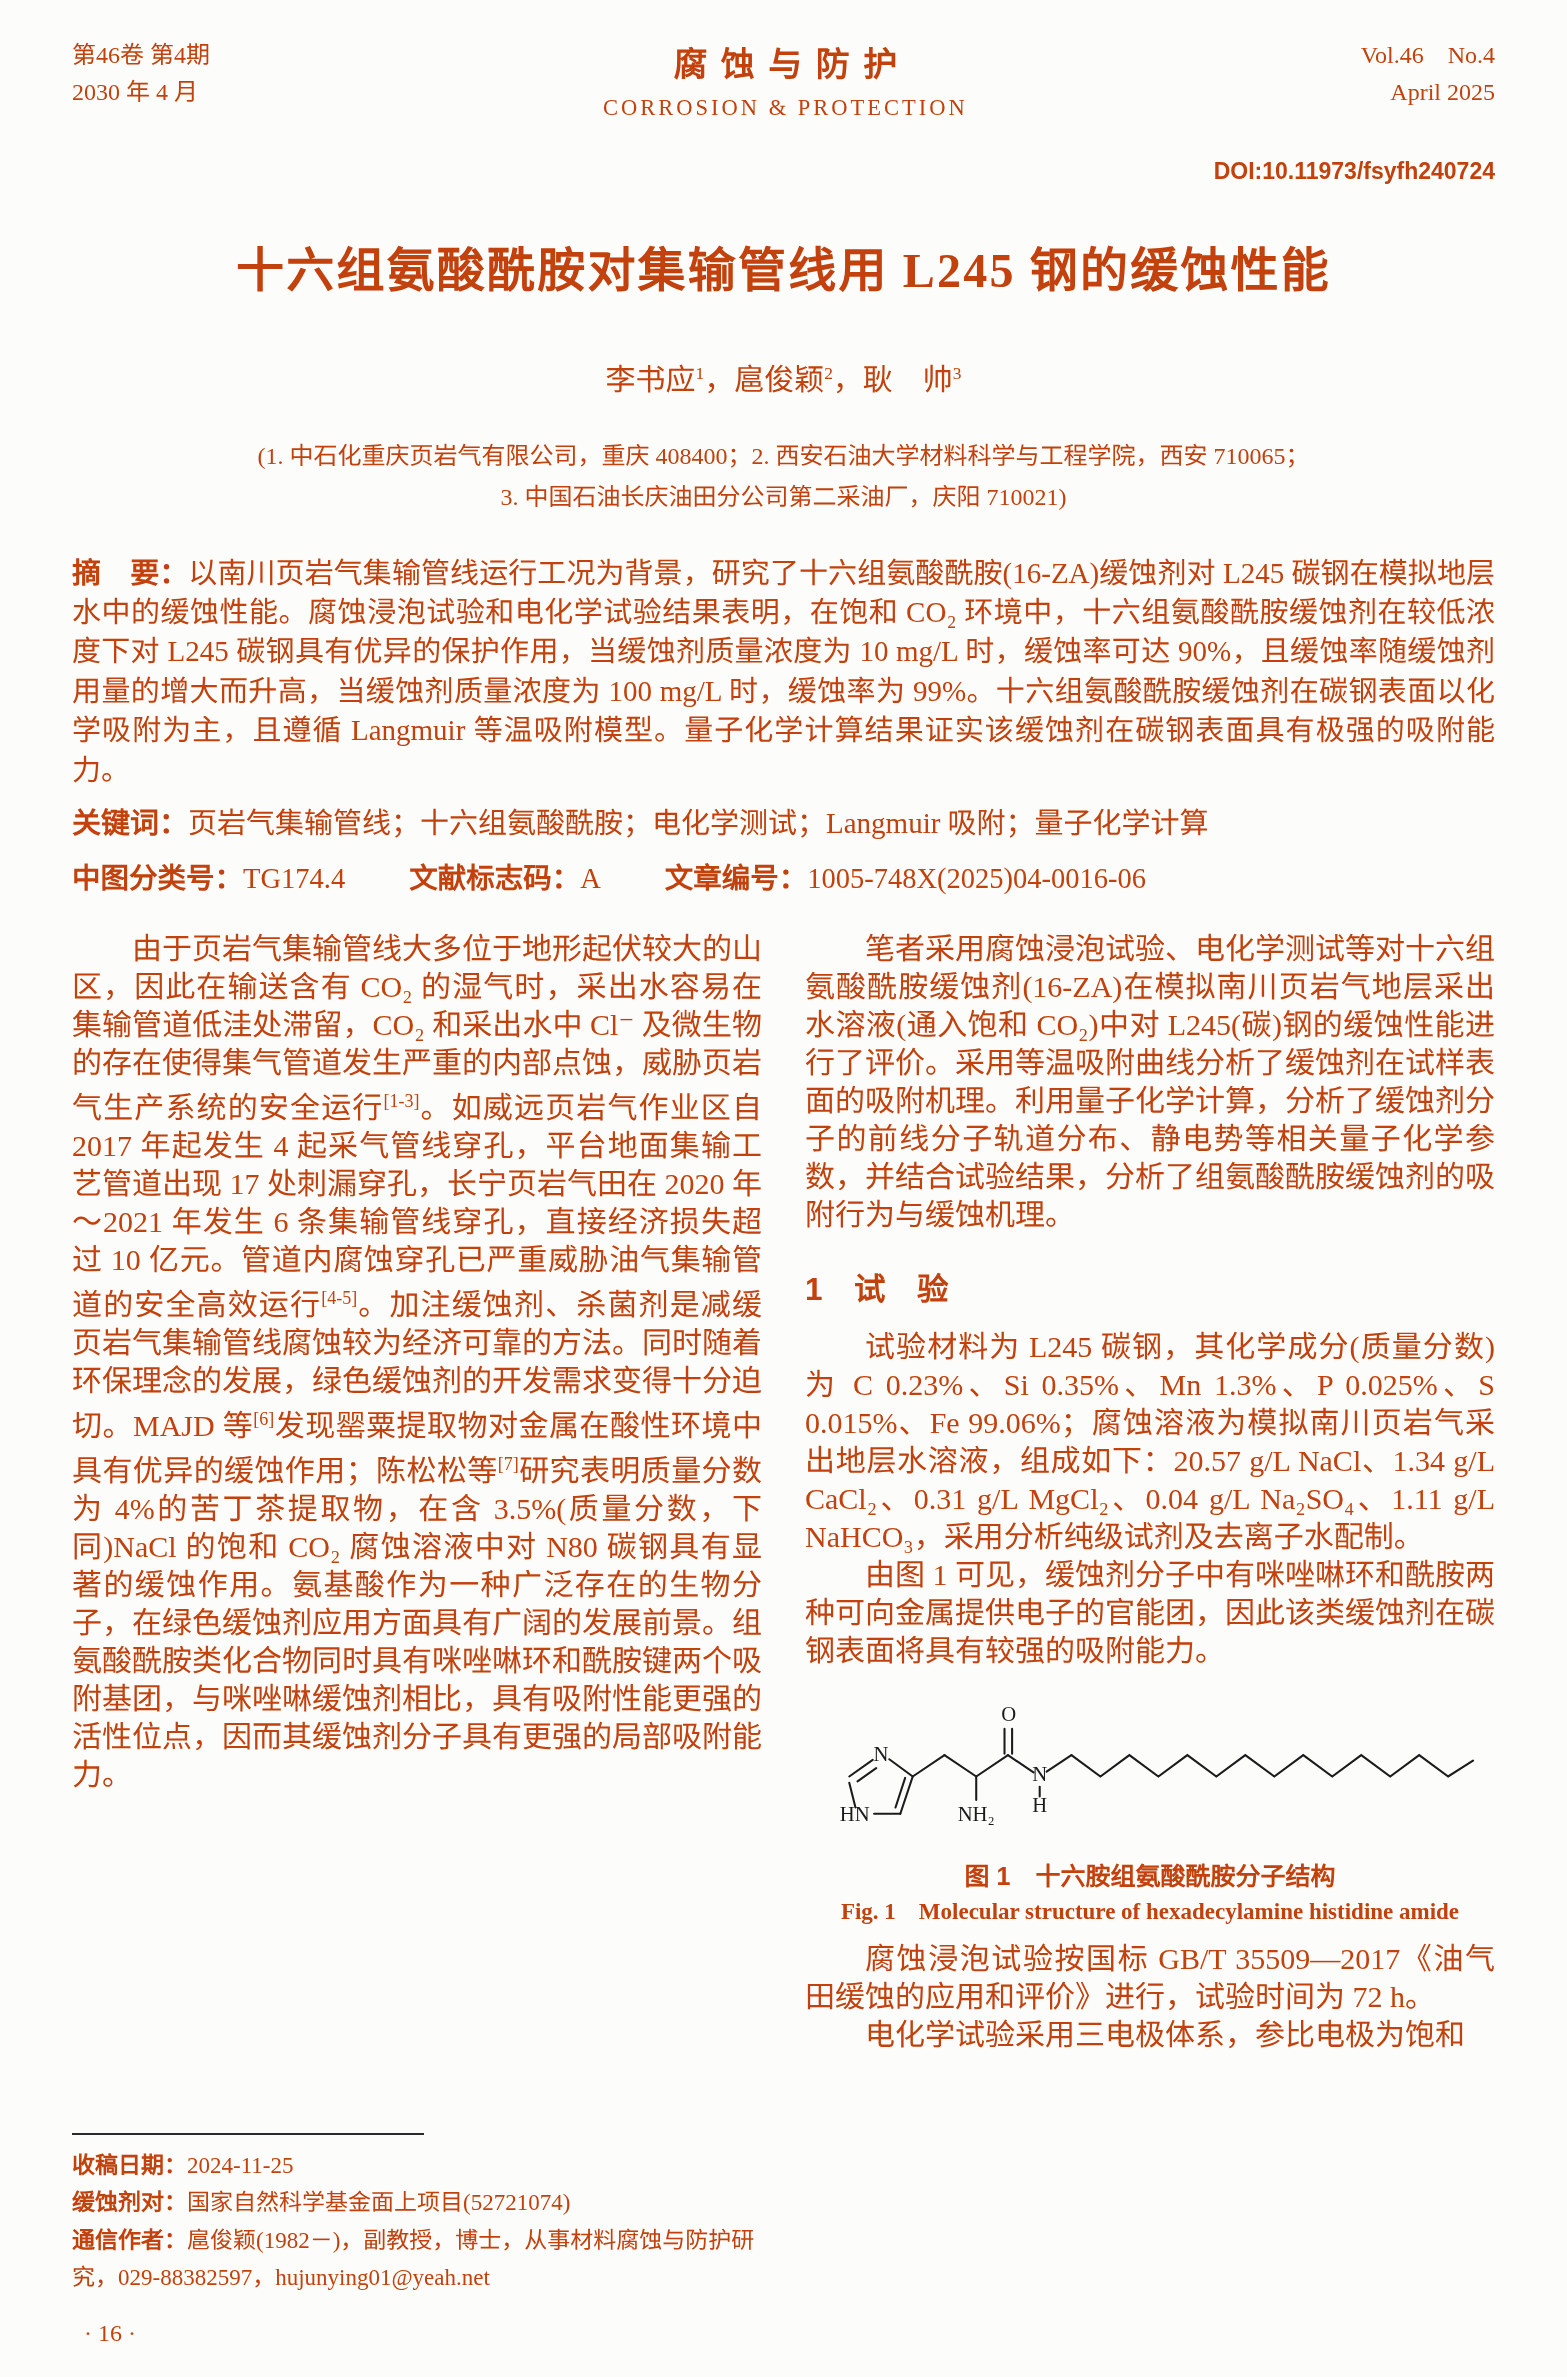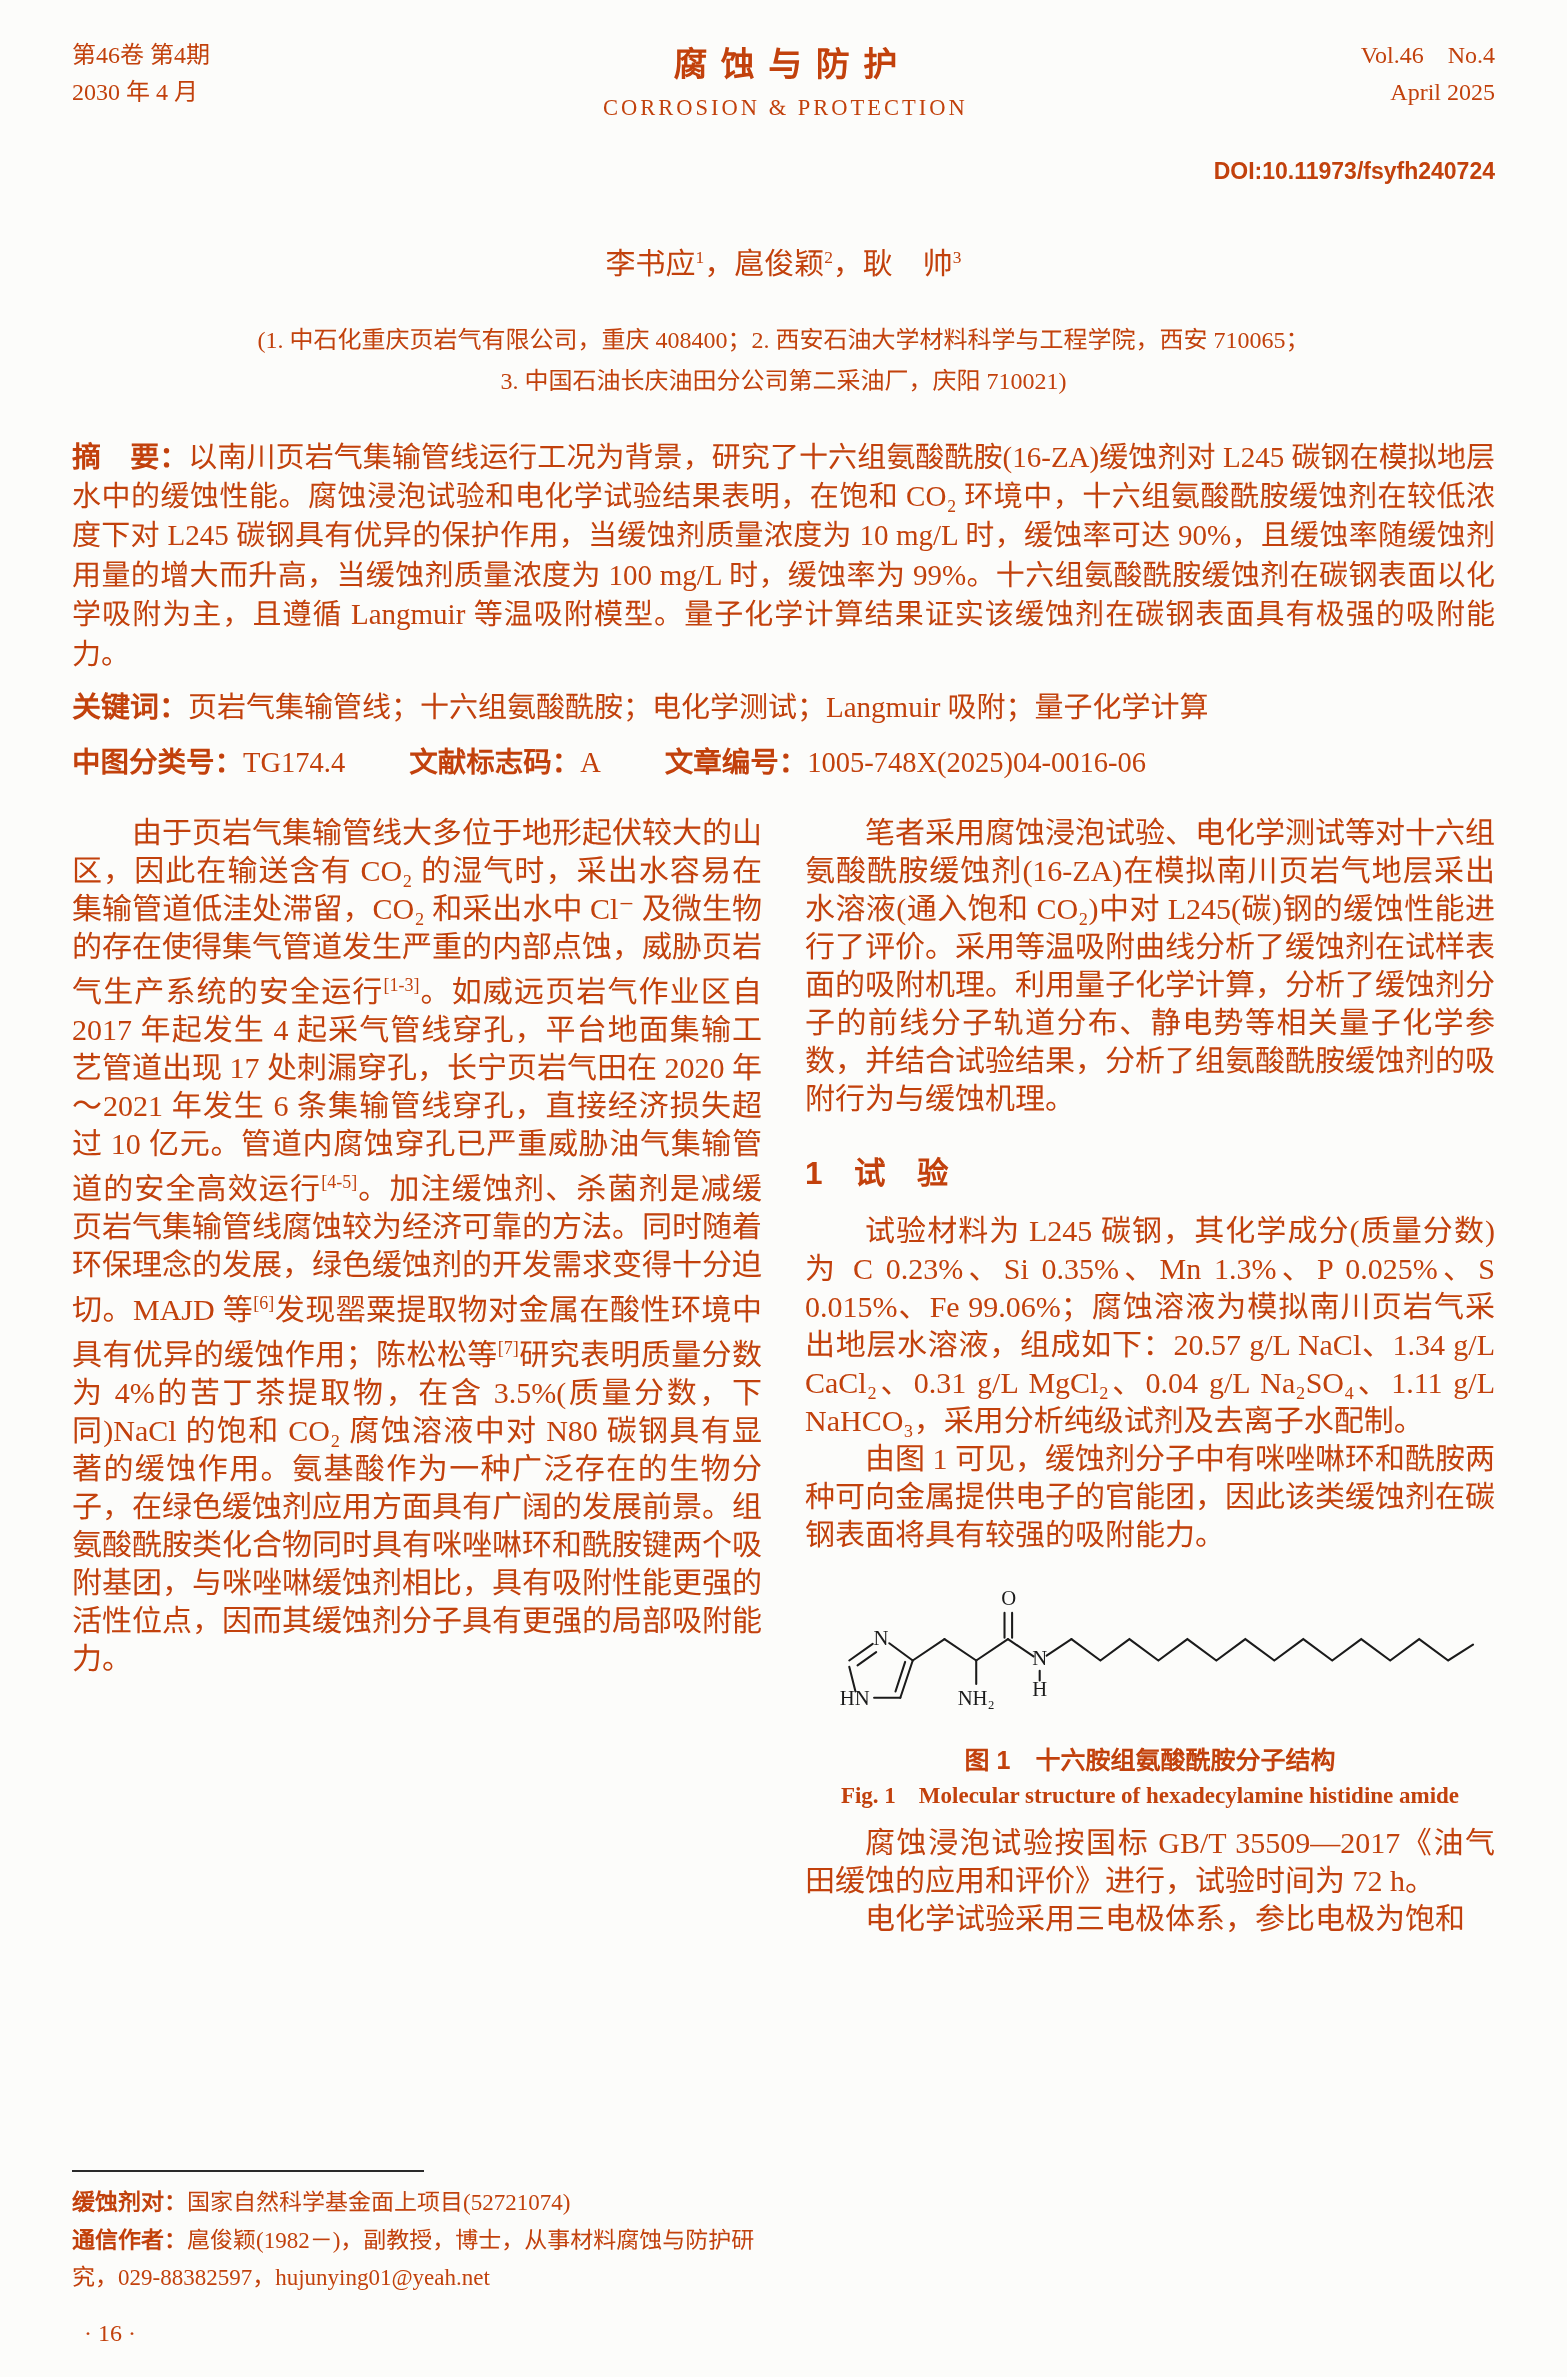--- a/index.html
+++ b/index.html
@@ -69,20 +69,21 @@
       <div class="journal-en">CORROSION &amp; PROTECTION</div>
     </div>
     <div class="hdr-side hdr-right">
       <div>Vol.46　No.4</div>
       <div>April 2025</div>
     </div>
   </header>
 
   <div class="doi">DOI:10.11973/fsyfh240724</div>
 
+  <h1 class="title">十六组氨酸酰胺对集输管线用 L245 钢的缓蚀性能</h1>
 
   <div class="authors"><span><span>李书应</span><sup>1</sup></span><span>，</span><span><span>扈俊颖</span><sup>2</sup></span><span>，</span><span><span>耿　帅</span><sup>3</sup></span></div>
 
   <div class="affil">
     <div>(1. 中石化重庆页岩气有限公司，重庆 408400；2. 西安石油大学材料科学与工程学院，西安 710065；</div>
     <div>3. 中国石油长庆油田分公司第二采油厂，庆阳 710021)</div>
   </div>
 
   <p class="abstract"><b class="lab">摘　要：</b><span>以南川页岩气集输管线运行工况为背景，研究了十六组氨酸酰胺(16-ZA)缓蚀剂对 L245 碳钢在模拟地层水中的缓蚀性能。腐蚀浸泡试验和电化学试验结果表明，在饱和 CO₂ 环境中，十六组氨酸酰胺缓蚀剂在较低浓度下对 L245 碳钢具有优异的保护作用，当缓蚀剂质量浓度为 10 mg/L 时，缓蚀率可达 90%，且缓蚀率随缓蚀剂用量的增大而升高，当缓蚀剂质量浓度为 100 mg/L 时，缓蚀率为 99%。十六组氨酸酰胺缓蚀剂在碳钢表面以化学吸附为主，且遵循 Langmuir 等温吸附模型。量子化学计算结果证实该缓蚀剂在碳钢表面具有极强的吸附能力。</span></p>
 
@@ -94,20 +95,21 @@
     <span><b class="lab">文章编号：</b><span>1005-748X(2025)04-0016-06</span></span>
   </div>
 
   <div class="columns">
 
     <div class="col col-left">
       <p class="body-p">由于页岩气集输管线大多位于地形起伏较大的山区，因此在输送含有 CO₂ 的湿气时，采出水容易在集输管道低洼处滞留，CO₂ 和采出水中 Cl⁻ 及微生物的存在使得集气管道发生严重的内部点蚀，威胁页岩气生产系统的安全运行<sup>[1-3]</sup>。如威远页岩气作业区自 2017 年起发生 4 起采气管线穿孔，平台地面集输工艺管道出现 17 处刺漏穿孔，长宁页岩气田在 2020 年～2021 年发生 6 条集输管线穿孔，直接经济损失超过 10 亿元。管道内腐蚀穿孔已严重威胁油气集输管道的安全高效运行<sup>[4-5]</sup>。加注缓蚀剂、杀菌剂是减缓页岩气集输管线腐蚀较为经济可靠的方法。同时随着环保理念的发展，绿色缓蚀剂的开发需求变得十分迫切。MAJD 等<sup>[6]</sup>发现罂粟提取物对金属在酸性环境中具有优异的缓蚀作用；陈松松等<sup>[7]</sup>研究表明质量分数为 4%的苦丁茶提取物，在含 3.5%(质量分数，下同)NaCl 的饱和 CO₂ 腐蚀溶液中对 N80 碳钢具有显著的缓蚀作用。氨基酸作为一种广泛存在的生物分子，在绿色缓蚀剂应用方面具有广阔的发展前景。组氨酸酰胺类化合物同时具有咪唑啉环和酰胺键两个吸附基团，与咪唑啉缓蚀剂相比，具有吸附性能更强的活性位点，因而其缓蚀剂分子具有更强的局部吸附能力。</p>
 
       <div class="footnotes">
         <div class="fn-rule"></div>
+        <p class="fn"><b class="lab">收稿日期：</b><span>2024-11-25</span></p>
         <p class="fn"><b class="lab">缓蚀剂对：</b><span>国家自然科学基金面上项目(52721074)</span></p>
         <p class="fn"><b class="lab">通信作者：</b><span>扈俊颖(1982－)，副教授，博士，从事材料腐蚀与防护研究，029-88382597，hujunying01@yeah.net</span></p>
       </div>
     </div>
 
     <div class="col col-right">
       <p class="body-p">笔者采用腐蚀浸泡试验、电化学测试等对十六组氨酸酰胺缓蚀剂(16-ZA)在模拟南川页岩气地层采出水溶液(通入饱和 CO₂)中对 L245(碳)钢的缓蚀性能进行了评价。采用等温吸附曲线分析了缓蚀剂在试样表面的吸附机理。利用量子化学计算，分析了缓蚀剂分子的前线分子轨道分布、静电势等相关量子化学参数，并结合试验结果，分析了组氨酸酰胺缓蚀剂的吸附行为与缓蚀机理。</p>
 
       <h2 class="sec">
           <span>1</span>

